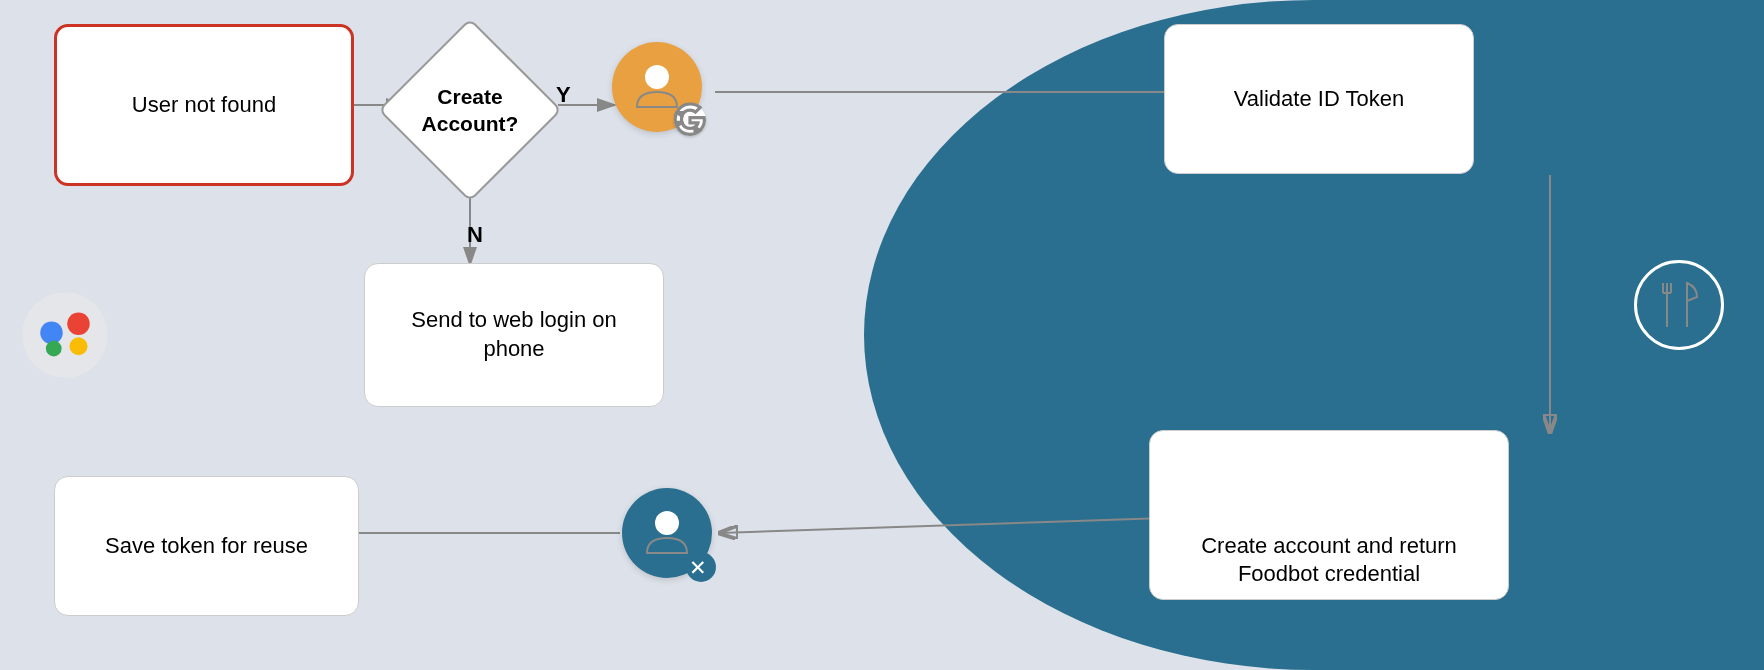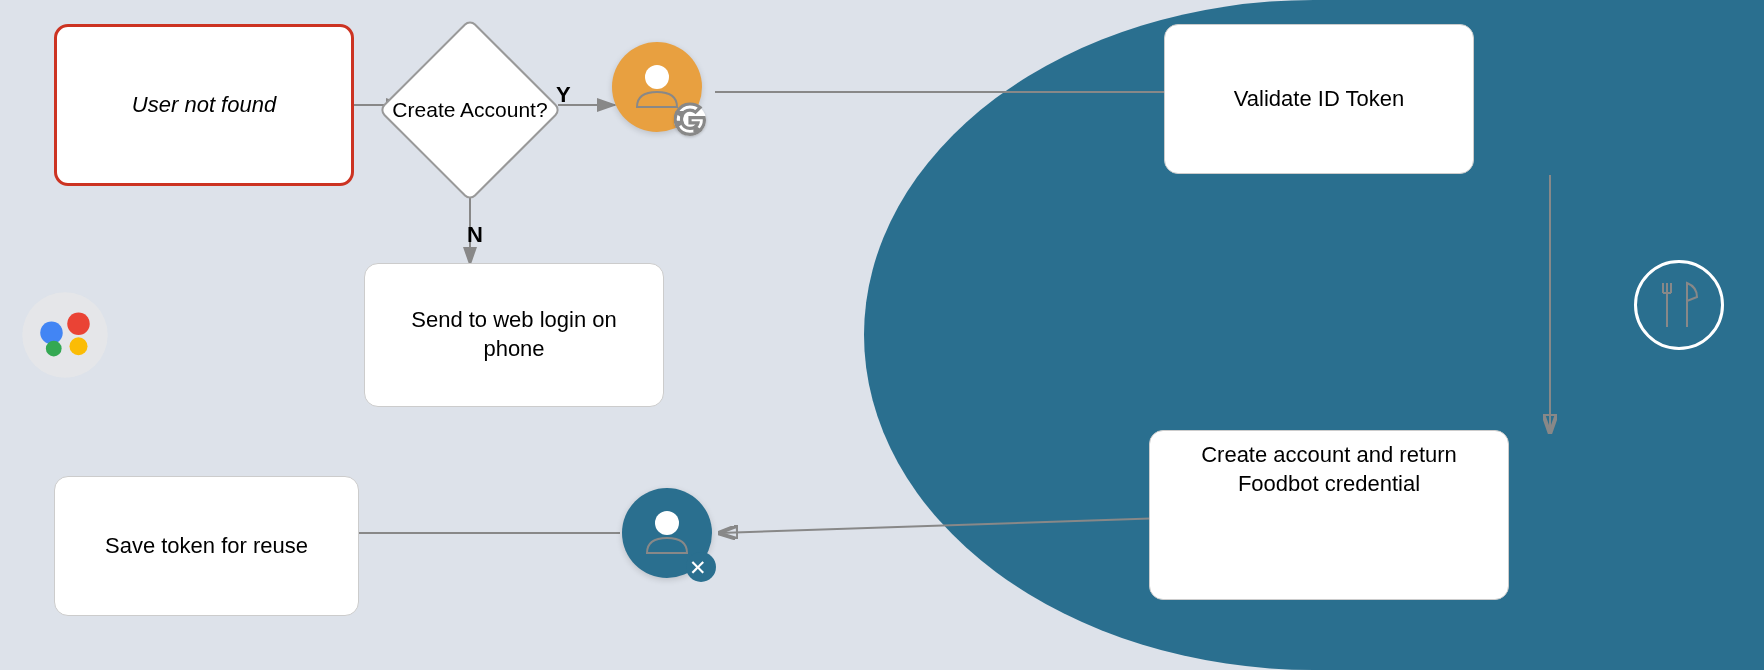--- a/index.html
+++ b/index.html
@@ -37,21 +37,20 @@
       text-align: center;
       font-size: 22px;
       line-height: 1.3;
       padding: 10px 18px;
     }
 
     .box-user-not-found {
       left: 54px; top: 24px;
       width: 300px; height: 162px;
       border: 3px solid #cc3322;
-      font-style: italic;
     }
 
     .box-send-to-web {
       left: 364px; top: 263px;
       width: 300px; height: 144px;
       border: 1px solid #ccc;
     }
 
     .box-save-token {
       left: 54px; top: 476px;
@@ -75,21 +74,21 @@
       position: absolute;
     }
 
     .box-create-account {
       right: 255px; top: 430px;
       width: 360px; height: 170px;
       background: white;
       border: 1px solid #ccc;
       border-radius: 14px;
       display: flex;
-      align-items: flex-start;
+      align-items: flex-end;
       justify-content: center;
       text-align: center;
       font-size: 22px;
       line-height: 1.3;
       padding: 10px 18px;
       position: absolute;
     }
 
     
     .diamond-container {
@@ -107,21 +106,21 @@
       border-radius: 8px;
     }
     .diamond-label {
       position: absolute;
       width: 160px; height: 160px;
       display: flex;
       align-items: center;
       justify-content: center;
       text-align: center;
       font-size: 21px;
-      font-weight: 400;
+      font-weight: 700;
       left: 0; top: 0;
       z-index: 2;
       line-height: 1.3;
     }
 
     
     svg.arrows {
       position: absolute;
       left: 0; top: 0;
       width: 1764px; height: 670px;

